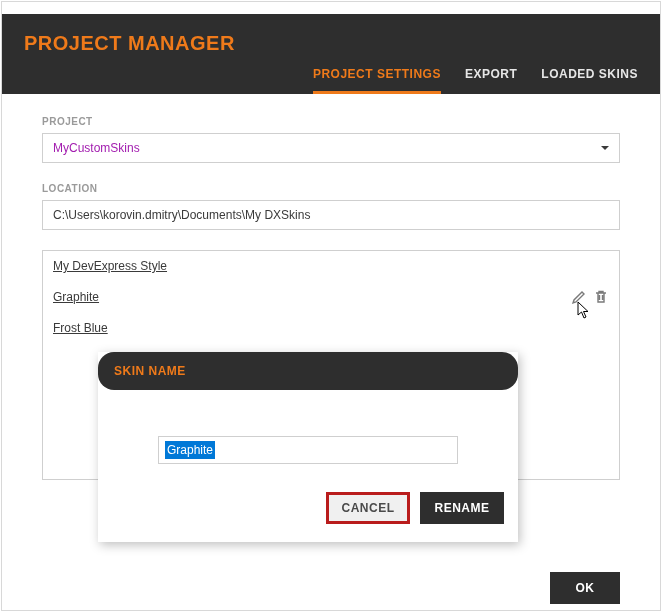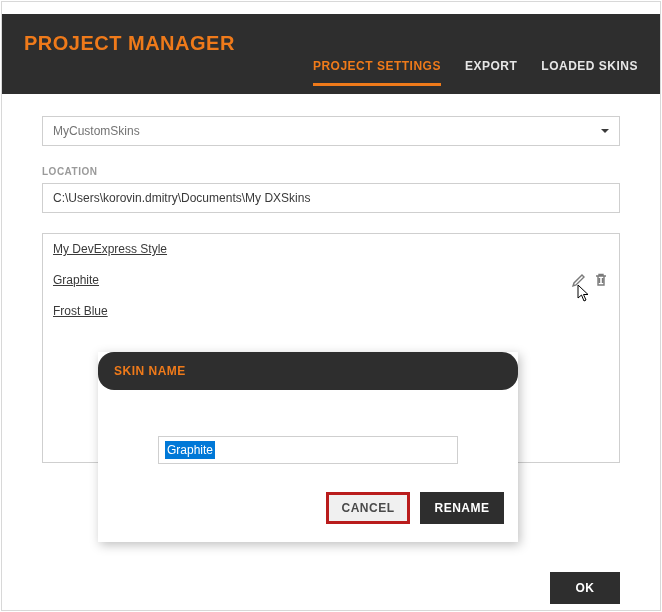--- a/index.html
+++ b/index.html
@@ -30,21 +30,21 @@
     font-weight: 700;
     font-size: 20px;
     letter-spacing: 0.5px;
     position: absolute;
     left: 22px;
     top: 18px;
   }
   .tabs {
     position: absolute;
     right: 22px;
-    bottom: 8px;
+    bottom: 0;
     display: flex;
     gap: 24px;
     align-items: flex-end;
     height: 30px;
   }
   .tab {
     color: #e6e6e6;
     font-size: 12px;
     font-weight: 700;
     letter-spacing: 0.5px;
@@ -69,21 +69,21 @@
     margin-bottom: 6px;
   }
   .dropdown {
     border: 1px solid #cfcfcf;
     height: 30px;
     display: flex;
     align-items: center;
     justify-content: space-between;
     padding: 0 10px;
     font-size: 12px;
-    color: #737373;
+    color: #a21caf;
     cursor: pointer;
     background: #fff;
   }
   .dropdown .caret {
     width: 0; height: 0;
     border-left: 4px solid transparent;
     border-right: 4px solid transparent;
     border-top: 4px solid #3a3a3a;
   }
   .textbox {
@@ -205,20 +205,21 @@
   <div class="header">
     <div class="header-title">PROJECT MANAGER</div>
     <div class="tabs">
       <div class="tab active">PROJECT SETTINGS</div>
       <div class="tab">EXPORT</div>
       <div class="tab">LOADED SKINS</div>
     </div>
   </div>
 
   <div class="body">
+    <div class="field-label">PROJECT</div>
     <div class="dropdown">
       <span>MyCustomSkins</span>
       <span class="caret"></span>
     </div>
 
     <div class="section-gap"></div>
 
     <div class="field-label">LOCATION</div>
     <div class="textbox">
       <span>C:\Users\korovin.dmitry\Documents\My DXSkins</span>

